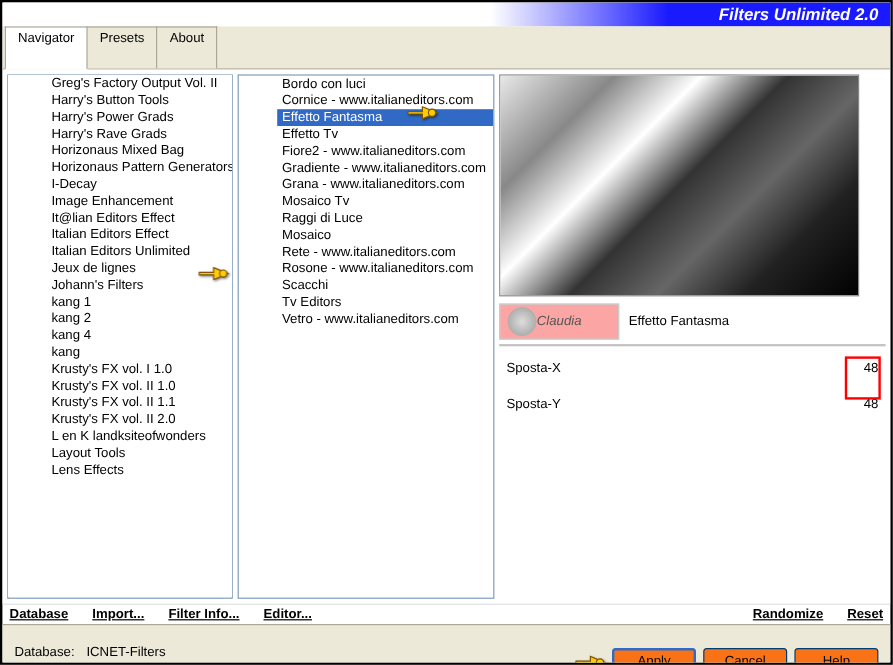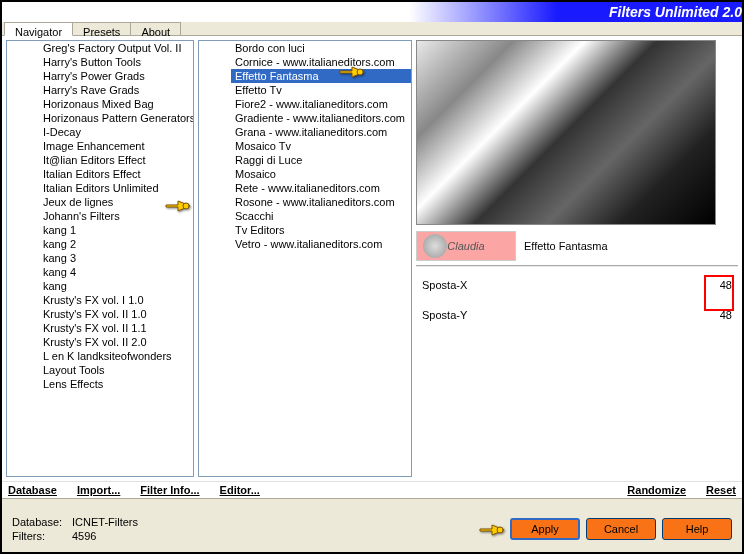--- a/index.html
+++ b/index.html
@@ -1,21 +1,21 @@
 <!DOCTYPE html>
 <html><head>
 <meta charset="utf-8">
 <style>
 * { margin: 0; padding: 0; box-sizing: border-box; font-family: Tahoma, Arial, sans-serif; font-size: 11px; }
 body { background: #fff; width: 744px; height: 554px; border: 2px solid #000; overflow: hidden; position: relative; }
 
-.header { height: 20px; background: linear-gradient(to right, #fff 0%, #fff 55%, #1a1aff 75%, #1a1aff 100%); display: flex; justify-content: flex-end; align-items: center; }
+.header { height: 20px; background: linear-gradient(to right, #fff 0%, #fff 55%, #1a1aff 75%, #1a1aff 100%); display: flex; justify-content: flex-end; align-items: center; padding-right: 10px; }
 .header-title { color: #fff; font-weight: bold; font-style: italic; font-size: 14px; }
 
-.tabs { display: flex; border-bottom: 1px solid #aca899; background: #ece9d8; padding-left: 2px; height: 14px; }
+.tabs { display: flex; border-bottom: 1px solid #aca899; background: #ece9d8; padding-left: 2px; height: 36px; }
 .tab { padding: 3px 10px; background: #ece9d8; border: 1px solid #aca899; border-bottom: none; margin-right: -1px; cursor: pointer; font-size: 11px; }
 .tab.active { background: #fff; position: relative; z-index: 1; border-bottom: 1px solid #fff; margin-bottom: -1px; }
 
 .main-area { display: flex; height: 445px; background: #fff; }
 
 .listbox { border: 1px solid #7f9db9; background: #fff; overflow-y: scroll; height: 100%; padding-left: 32px; }
 .listbox::-webkit-scrollbar { width: 16px; }
 .listbox::-webkit-scrollbar-track { background: #f1efe2; border-left: 1px solid #ece9d8; }
 .listbox::-webkit-scrollbar-thumb { background: #c8c4ac; border: 1px solid #fff; }
 .listbox::-webkit-scrollbar-button { background: #ece9d8; height: 16px; border: 1px solid #aca899; }
@@ -90,21 +90,20 @@
           <div class="list-item">Horizonaus Pattern Generators</div>
           <div class="list-item">I-Decay</div>
           <div class="list-item">Image Enhancement</div>
           <div class="list-item">It@lian Editors Effect</div>
           <div class="list-item">Italian Editors Effect</div>
           <div class="list-item">Italian Editors Unlimited</div>
           <div class="list-item">Jeux de lignes</div>
           <div class="list-item">Johann's Filters</div>
           <div class="list-item">kang 1</div>
           <div class="list-item">kang 2</div>
-          <div class="list-item">kang 3</div>
           <div class="list-item">kang 4</div>
           <div class="list-item">kang</div>
           <div class="list-item">Krusty's FX vol. I 1.0</div>
           <div class="list-item">Krusty's FX vol. II 1.0</div>
           <div class="list-item">Krusty's FX vol. II 1.1</div>
           <div class="list-item">Krusty's FX vol. II 2.0</div>
           <div class="list-item">L en K landksiteofwonders</div>
           <div class="list-item">Layout Tools</div>
           <div class="list-item">Lens Effects</div>
         </div>

